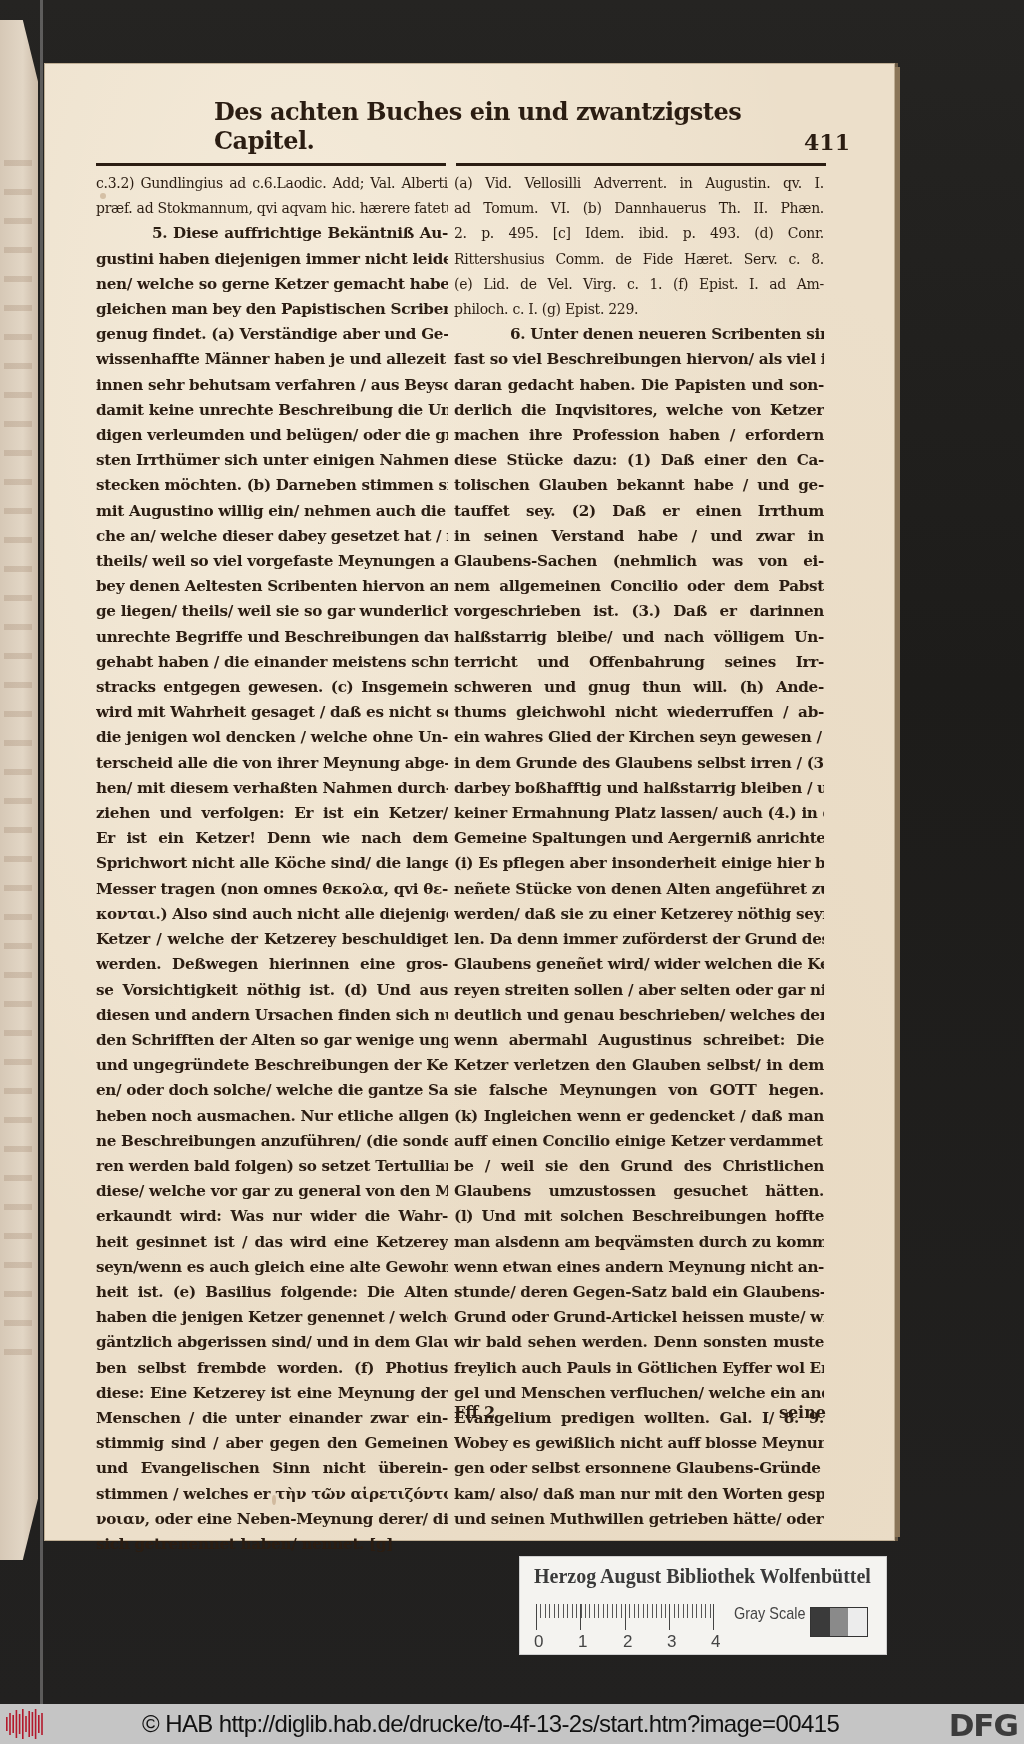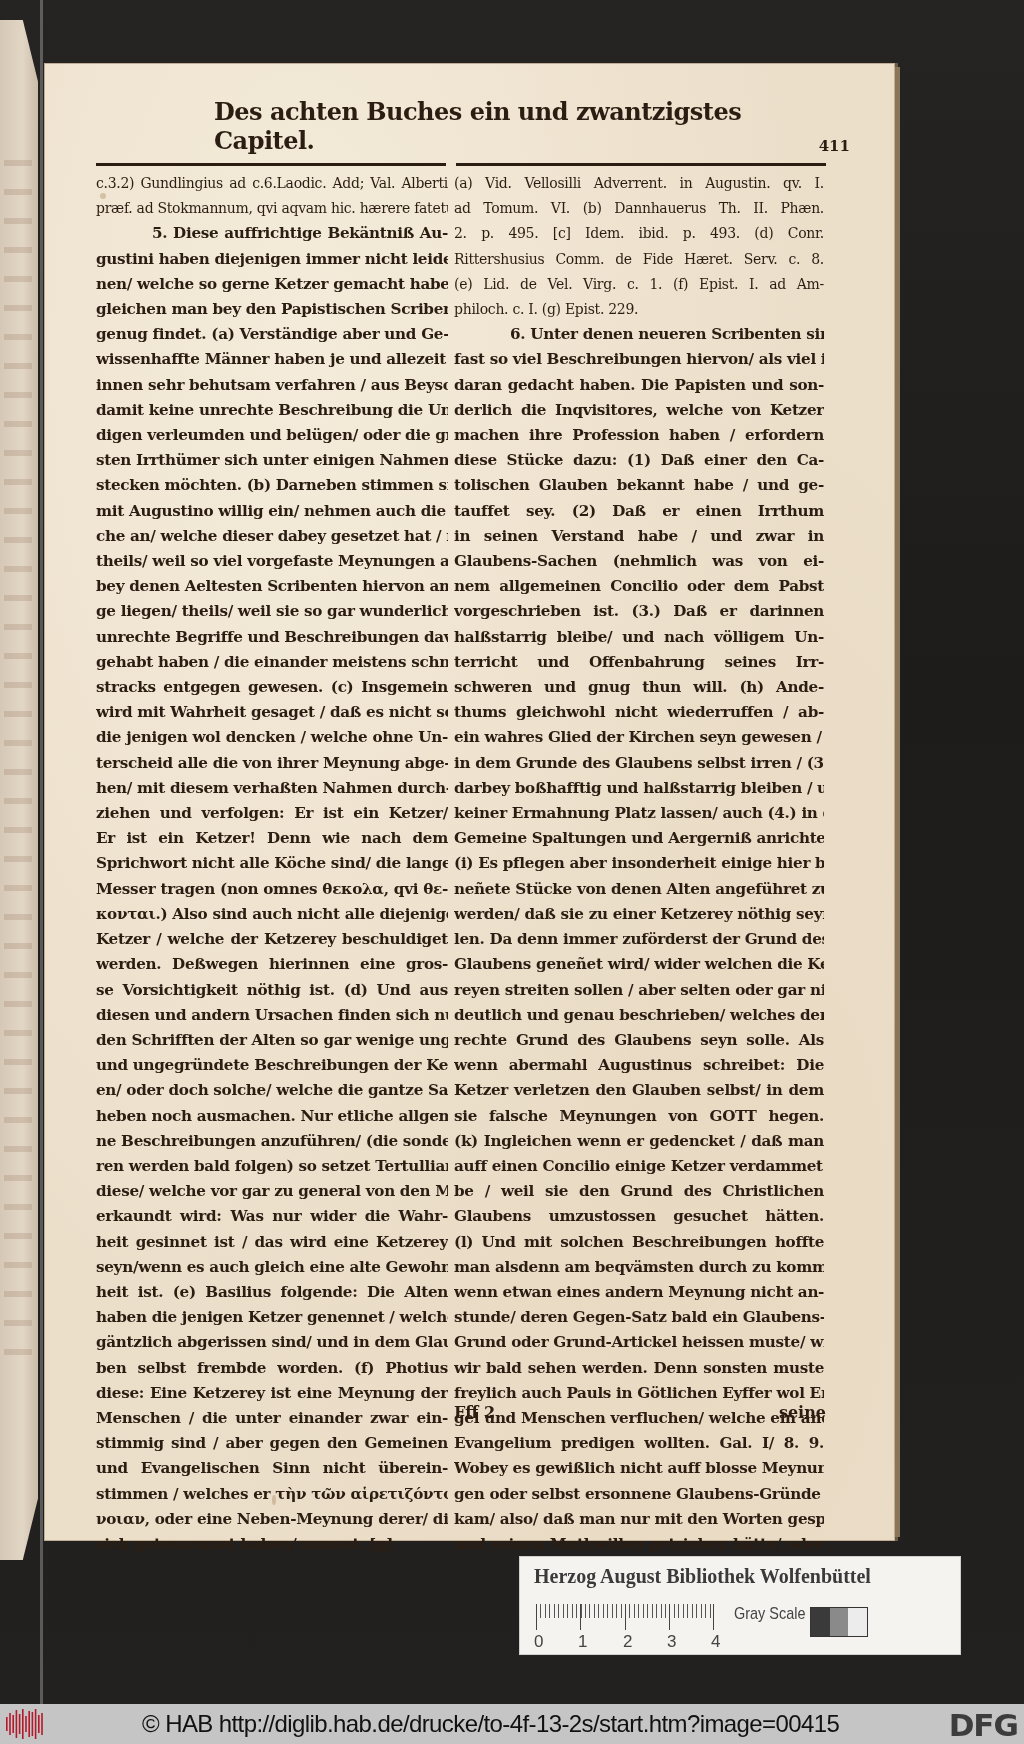--- a/index.html
+++ b/index.html
@@ -39,21 +39,21 @@
   }
   .running-head {
     position:absolute; left:170px; top:52px; width:640px; height:40px;
     display:flex; align-items:flex-end; justify-content:space-between;
   }
   .running-head .head-title {
     font-family:"DejaVu Serif", serif; font-weight:bold; font-size:24px;
     color:#2b1d12; letter-spacing:-0.5px;
   }
   .running-head .folio {
-    font-family:"DejaVu Serif", serif; font-weight:bold; font-size:15px;
+    font-family:"DejaVu Serif", serif; font-weight:bold; font-size:22px;
     color:#2b1d12; margin-right:4px;
   }
   .head-rule {
     position:absolute; top:100px; height:3px; background:#2b1d12;
   }
   .head-rule.left { left:52px; width:350px; }
   .head-rule.right { left:412px; width:370px; }
   .column {
     position:absolute; top:108px; width:352px;
     color:#2b1d12; font-family:"DejaVu Serif", serif;
@@ -70,21 +70,21 @@
   .column .line.indent { padding-left:56px; }
   .signature-line {
     position:absolute; left:410px; top:1340px; width:372px;
     display:flex; justify-content:space-between;
     font-family:"DejaVu Serif", serif; font-weight:bold; font-size:16px; color:#2b1d12;
   }
   .signature-line .sig { }
   .stain { position:absolute; border-radius:50%; background:rgba(160,120,80,.35); }
 
   .scale-card {
-    position:absolute; left:520px; top:1557px; width:440px; height:97px;
+    position:absolute; left:520px; top:1557px; width:366px; height:97px;
     background:#f4f3f0; box-shadow:0 0 0 1px #cfcfcf;
   }
   .scale-card .lib-name {
     position:absolute; left:14px; top:8px; width:340px;
     font-family:"Liberation Serif", serif; font-weight:bold; font-size:20px;
     color:#3a3a3a; white-space:nowrap;
   }
   .ruler {
     position:absolute; left:16px; top:47px; width:178px; height:26px;
     background:
@@ -229,21 +229,20 @@
       <div class="line ">darbey boßhafftig und halßstarrig bleiben / und</div>
       <div class="line ">keiner Ermahnung Platz lassen/ auch (4.) in der</div>
       <div class="line ">Gemeine Spaltungen und Aergerniß anrichten.</div>
       <div class="line ">(i) Es pflegen aber insonderheit einige hier be-</div>
       <div class="line ">neñete Stücke von denen Alten angeführet zu</div>
       <div class="line ">werden/ daß sie zu einer Ketzerey nöthig seyn sol-</div>
       <div class="line ">len. Da denn immer zuförderst der Grund des</div>
       <div class="line ">Glaubens geneñet wird/ wider welchen die Ketze-</div>
       <div class="line ">reyen streiten sollen / aber selten oder gar nicht</div>
       <div class="line ">deutlich und genau beschrieben/ welches denn der</div>
-      <div class="line ">rechte Grund des Glaubens seyn solle. Als</div>
       <div class="line ">wenn abermahl Augustinus schreibet: Die</div>
       <div class="line ">Ketzer verletzen den Glauben selbst/ in dem</div>
       <div class="line ">sie falsche Meynungen von GOTT hegen.</div>
       <div class="line ">(k) Ingleichen wenn er gedencket / daß man</div>
       <div class="line ">auff einen Concilio einige Ketzer verdammet ha-</div>
       <div class="line ">be / weil sie den Grund des Christlichen</div>
       <div class="line ">Glaubens umzustossen gesuchet hätten.</div>
       <div class="line ">(l) Und mit solchen Beschreibungen hoffte</div>
       <div class="line ">man alsdenn am beqvämsten durch zu kommen/</div>
       <div class="line ">wenn etwan eines andern Meynung nicht an-</div>

